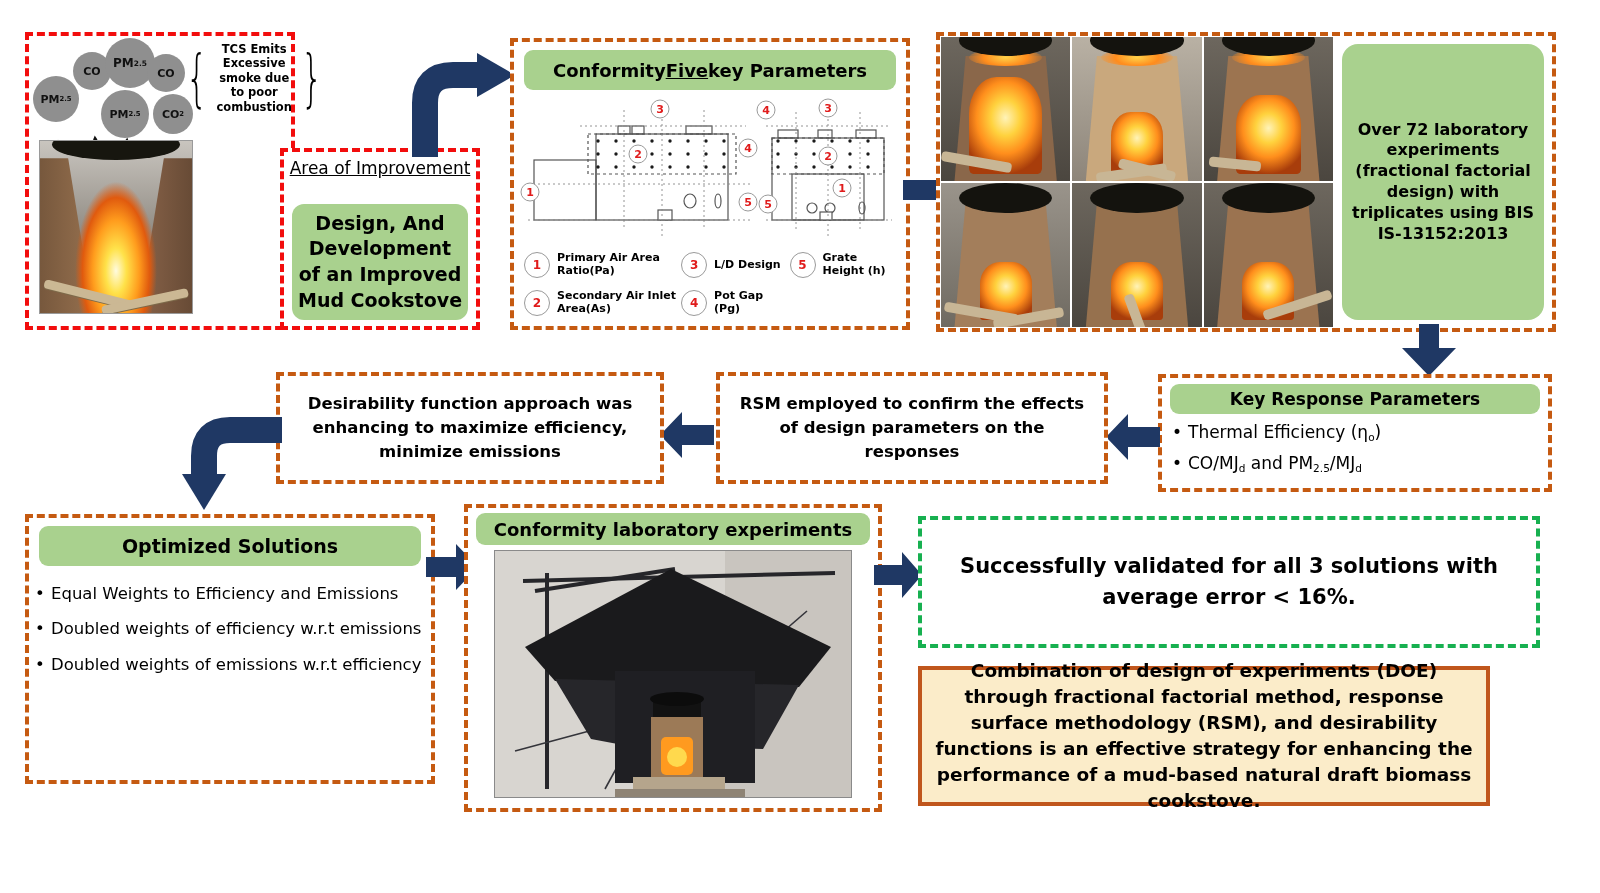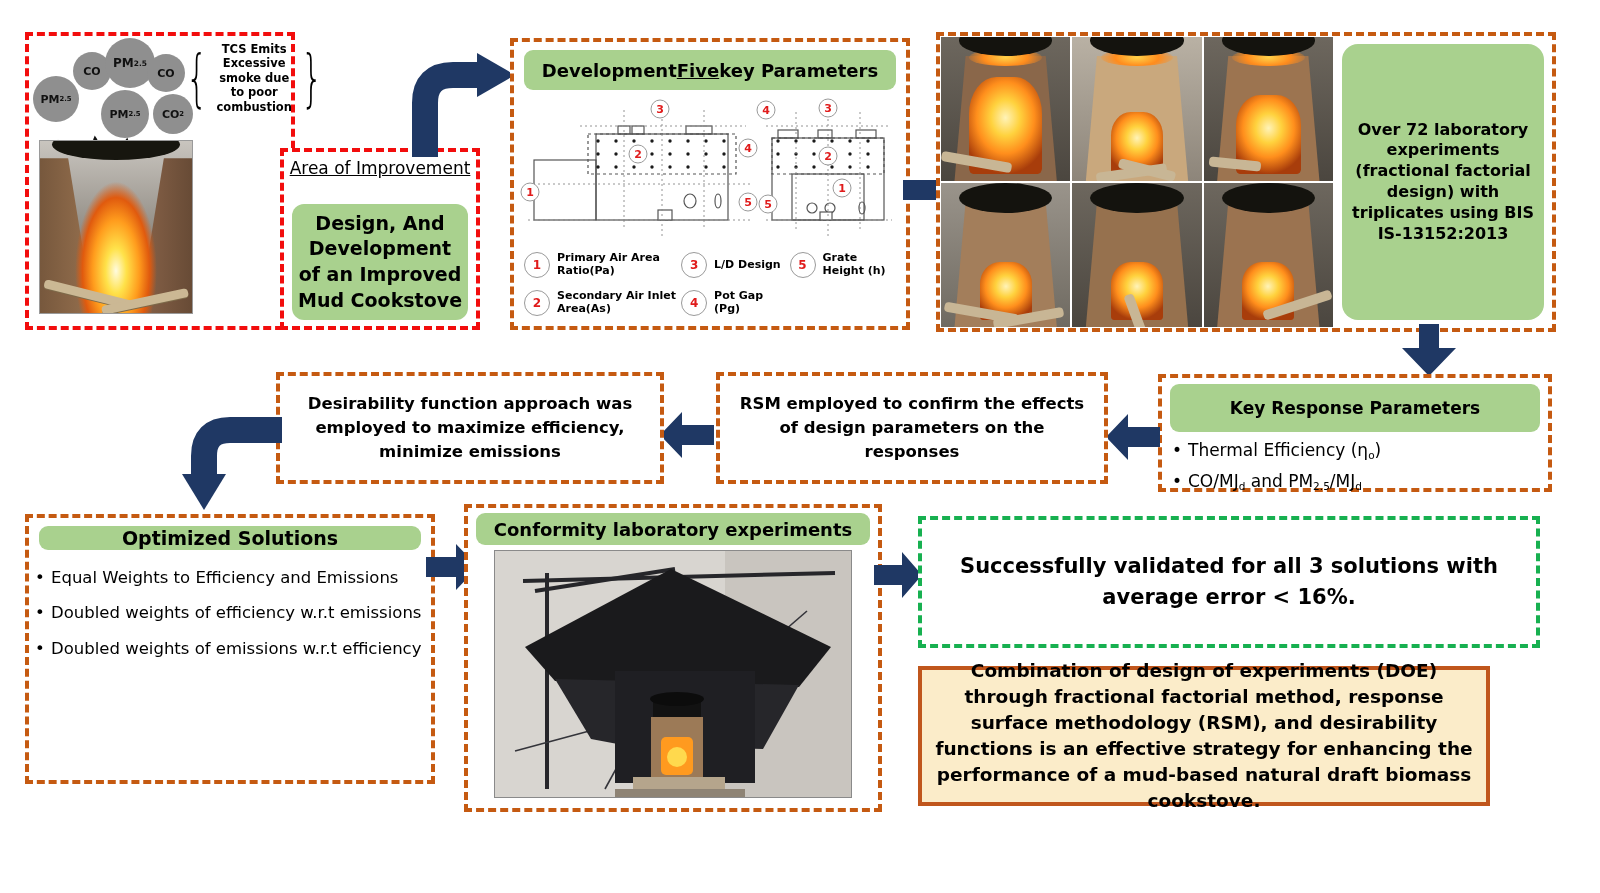--- a/index.html
+++ b/index.html
@@ -127,21 +127,21 @@
     <div class="green-fill center-text" style="position:absolute;left:8px;right:8px;top:52px;bottom:6px;font-size:19px;line-height:1.35;padding:4px;">Design, And Development of an Improved Mud Cookstove</div>
   </div>
 
   <svg class="abs" style="left:355px;top:45px;" width="165" height="115">
     <path d="M70,112 L70,58 Q70,30 98,30 L124,30" stroke="#1f3864" stroke-width="26" fill="none"></path>
     <polygon class="navy" points="122,8 160,30 122,52"></polygon>
   </svg>
 
   <div class="abs box-orange" style="left:510px;top:38px;width:392px;height:284px;">
     <div class="green-header" style="margin:8px 10px 0;height:40px;font-size:18px;">
-      <span>Development </span>
+      <span>Conformity </span>
         <span class="u">Five</span>
         <span> key Parameters</span>
     </div>
 
     <svg class="abs" style="left:6px;top:54px;" width="376" height="152" viewBox="0 0 376 152">
       <defs>
         <pattern id="dotp" width="18" height="13" patternUnits="userSpaceOnUse">
             <circle cx="6" cy="6" r="1.7" fill="#1a1a1a"></circle>
           </pattern>
       </defs>
@@ -301,50 +301,50 @@
         </div>
     </div>
     <div class="green-fill center-text" style="flex:1;margin:8px;font-size:16px;line-height:1.3;padding:10px;border-radius:16px;">Over 72 laboratory experiments (fractional factorial design) with triplicates using BIS IS-13152:2013</div>
   </div>
 
   <svg class="abs" style="left:1402px;top:324px;" width="54" height="52">
     <polygon class="navy" points="17,0 37,0 37,24 54,24 27,52 0,24 17,24"></polygon>
   </svg>
 
   <div class="abs box-orange" style="left:1158px;top:374px;width:386px;height:110px;">
-    <div class="green-header" style="margin:6px 8px 0;height:48px;font-size:17px;">Key Response Parameters</div>
+    <div class="green-header" style="margin:6px 8px 0;height:30px;font-size:17px;">Key Response Parameters</div>
     <ul class="blist" style="margin:8px 0 0 10px;font-size:17px;">
       <li><span>Thermal Efficiency (η</span><sub>o</sub><span>)</span></li>
       <li style="margin-top:10px;"><span>CO/MJ</span><sub>d</sub><span> and PM</span><sub>2.5</sub><span>/MJ</span><sub>d</sub></li>
     </ul>
   </div>
 
   <svg class="abs" style="left:1106px;top:414px;" width="54" height="46">
     <polygon class="navy" points="54,13 22,13 22,0 0,23 22,46 22,33 54,33"></polygon>
   </svg>
 
   <div class="abs box-orange center-text" style="left:716px;top:372px;width:392px;height:112px;font-size:16.5px;line-height:1.45;padding:0 10px;box-sizing:border-box;">
     <span>RSM employed to confirm the effects of design parameters on the responses</span>
   </div>
 
   <svg class="abs" style="left:660px;top:412px;" width="54" height="46">
     <polygon class="navy" points="54,13 22,13 22,0 0,23 22,46 22,33 54,33"></polygon>
   </svg>
 
   <div class="abs box-orange center-text" style="left:276px;top:372px;width:388px;height:112px;font-size:16.5px;line-height:1.45;padding:0 10px;box-sizing:border-box;">
-    <span>Desirability function approach was employed to maximize efficiency, minimize emissions</span>
+    <span>Desirability function approach was enhancing to maximize efficiency, minimize emissions</span>
   </div>
 
   <svg class="abs" style="left:168px;top:404px;" width="118" height="114">
     <path d="M114,26 L62,26 Q36,26 36,52 L36,72" stroke="#1f3864" stroke-width="26" fill="none"></path>
     <polygon class="navy" points="14,70 58,70 36,106"></polygon>
   </svg>
 
   <div class="abs box-orange" style="left:25px;top:514px;width:402px;height:262px;">
-    <div class="green-header" style="margin:8px 10px 0;height:24px;font-size:19px;">Optimized Solutions</div>
+    <div class="green-header" style="margin:8px 10px 0;height:40px;font-size:19px;">Optimized Solutions</div>
     <ul class="blist" style="margin:10px 6px 0 6px;font-size:16.5px;line-height:2.15;">
       <li>Equal Weights to Efficiency and Emissions</li>
       <li>Doubled weights of efficiency w.r.t emissions</li>
       <li>Doubled weights of emissions w.r.t efficiency</li>
     </ul>
   </div>
 
   <svg class="abs" style="left:426px;top:544px;" width="52" height="46">
     <polygon class="navy" points="0,13 30,13 30,0 52,23 30,46 30,33 0,33"></polygon>
   </svg>

